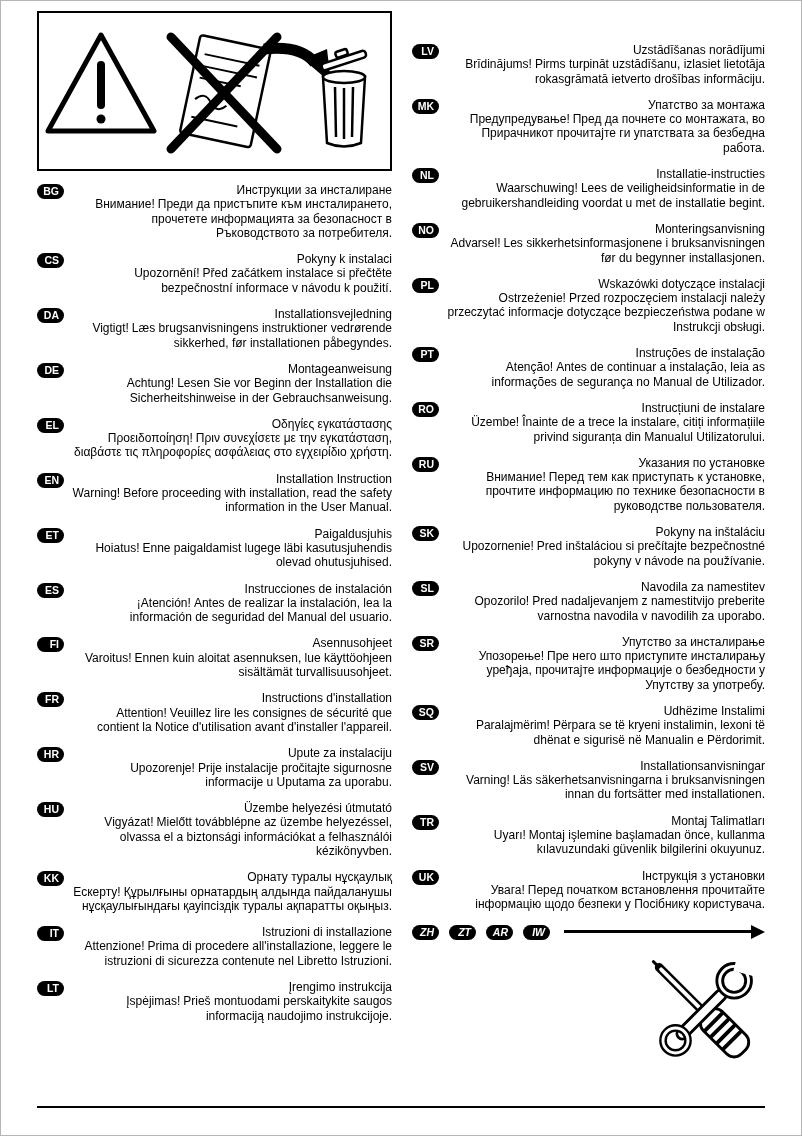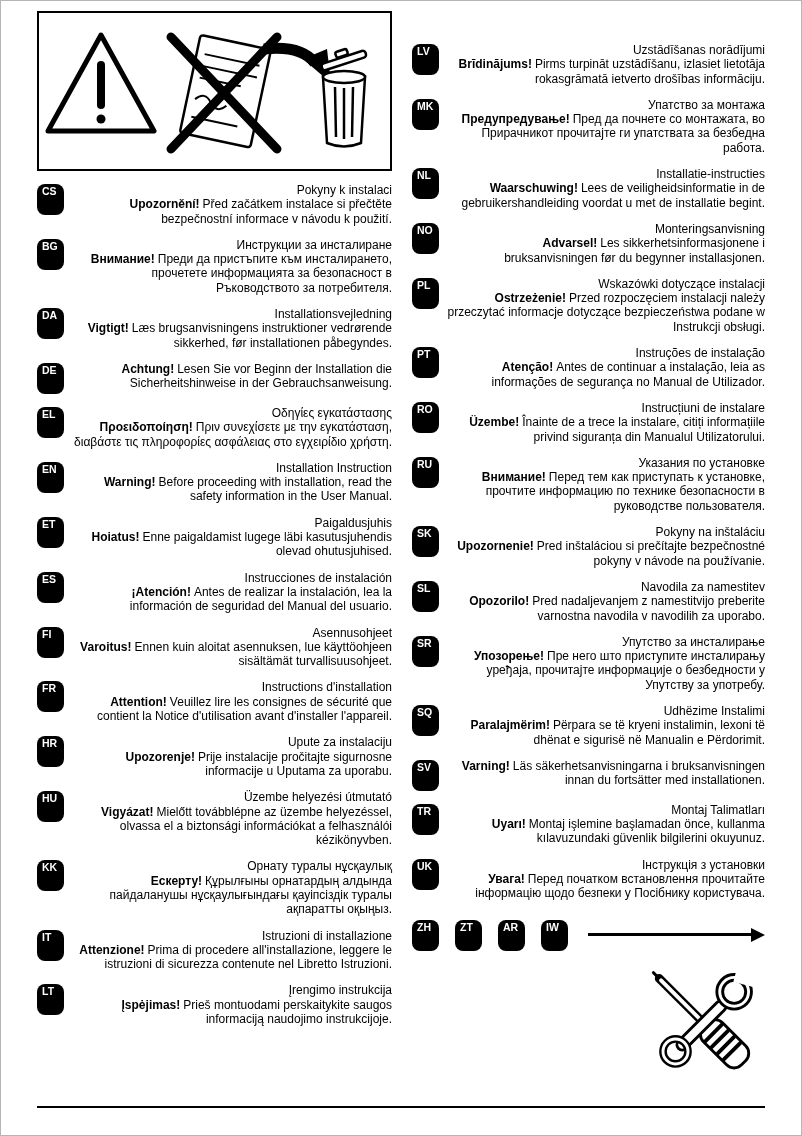--- a/index.html
+++ b/index.html
@@ -18,29 +18,29 @@
   .col { width:355px; }
   .col-right { padding-top:20px; }
 
   .warning-figure {
     width:355px; height:160px; border:2px solid #000; background:#fff;
   }
   .warning-figure svg, .tools-figure svg { display:block; width:100%; height:100%; }
 
   .lang-item { display:flex; margin-top:12px; }
   .badge {
-    flex:0 0 auto; min-width:27px; height:31px; padding:0 5px;
+    flex:0 0 auto; min-width:27px; height:15px; padding:0 5px;
     background:#000; color:#fff; font-weight:bold;
-    font-size:10.5px; line-height:15px; text-align:left;
+    font-size:10.5px; line-height:15px; text-align:right;
     border-radius:8px; margin-top:1px;
   }
   .lang-text { margin-left:8px; font-size:12px; line-height:14.3px;text-align:right; }
-  .warn { font-weight:bold; margin-right:3px; }
-
-  .footer-row { display:flex; align-items:center; gap:16px; margin-top:18px; }
+  .warn { font-weight:normal; margin-right:3px; }
+
+  .footer-row { display:flex; align-items:center; gap:10px; margin-top:12px;font-style:italic; }
   .footer-arrow { flex:1; display:flex; align-items:center; margin-left:4px; }
   .arrow-line { flex:1; height:3px; background:#000; }
   .arrow-head {
     width:0; height:0;
     border-left:14px solid #000;
     border-top:7px solid transparent;
     border-bottom:7px solid transparent;
   }
 
   .tools-figure { width:125px; height:125px; margin:12px 2px 0 auto; }
@@ -89,46 +89,47 @@
             <line x1="314" y1="74" x2="313" y2="124"></line>
             <g transform="rotate(-18 305 48)">
               <rect x="282" y="44" width="46" height="7" rx="3"></rect>
               <rect x="299" y="37" width="12" height="6" rx="2"></rect>
             </g>
           </g>
         </svg>
       </div>
       <div id="col-left-items">
   <div class="lang-item">
+    <span class="badge">BG</span>
+    <div class="lang-text">
+      <div class="lang-title">Инструкции за инсталиране</div>
+      <div class="lang-body"><b class="warn">Внимание!</b><span class="body-text">Преди да пристъпите към инсталирането, прочетете информацията за безопасност в Ръководството за потребителя.</span></div>
+    </div>
+  </div>
+
+  <div class="lang-item">
     <span class="badge">CS</span>
     <div class="lang-text">
       <div class="lang-title">Pokyny k instalaci</div>
       <div class="lang-body"><b class="warn">Upozornění!</b><span class="body-text">Před začátkem instalace si přečtěte bezpečnostní informace v návodu k použití.</span></div>
     </div>
   </div>
 
   <div class="lang-item">
-    <span class="badge">BG</span>
-    <div class="lang-text">
-      <div class="lang-title">Инструкции за инсталиране</div>
-      <div class="lang-body"><b class="warn">Внимание!</b><span class="body-text">Преди да пристъпите към инсталирането, прочетете информацията за безопасност в Ръководството за потребителя.</span></div>
-    </div>
-  </div>
-
-  <div class="lang-item">
     <span class="badge">DA</span>
     <div class="lang-text">
       <div class="lang-title">Installationsvejledning</div>
       <div class="lang-body"><b class="warn">Vigtigt!</b><span class="body-text">Læs brugsanvisningens instruktioner vedrørende sikkerhed, før installationen påbegyndes.</span></div>
     </div>
   </div>
 
   <div class="lang-item">
     <span class="badge">DE</span>
     <div class="lang-text">
+      <div class="lang-title">Montageanweisung</div>
       <div class="lang-body"><b class="warn">Achtung!</b><span class="body-text">Lesen Sie vor Beginn der Installation die Sicherheitshinweise in der Gebrauchsanweisung.</span></div>
     </div>
   </div>
 
   <div class="lang-item">
     <span class="badge">EL</span>
     <div class="lang-text">
       <div class="lang-title">Οδηγίες εγκατάστασης</div>
       <div class="lang-body"><b class="warn">Προειδοποίηση!</b><span class="body-text">Πριν συνεχίσετε με την εγκατάσταση, διαβάστε τις πληροφορίες ασφάλειας στο εγχειρίδιο χρήστη.</span></div>
     </div>
@@ -310,20 +311,21 @@
     <span class="badge">SQ</span>
     <div class="lang-text">
       <div class="lang-title">Udhëzime Instalimi</div>
       <div class="lang-body"><b class="warn">Paralajmërim!</b><span class="body-text">Përpara se të kryeni instalimin, lexoni të dhënat e sigurisë në Manualin e Përdorimit.</span></div>
     </div>
   </div>
 
   <div class="lang-item">
     <span class="badge">SV</span>
     <div class="lang-text">
+      <div class="lang-title">Installationsanvisningar</div>
       <div class="lang-body"><b class="warn">Varning!</b><span class="body-text">Läs säkerhetsanvisningarna i bruksanvisningen innan du fortsätter med installationen.</span></div>
     </div>
   </div>
 
   <div class="lang-item">
     <span class="badge">TR</span>
     <div class="lang-text">
       <div class="lang-title">Montaj Talimatları</div>
       <div class="lang-body"><b class="warn">Uyarı!</b><span class="body-text">Montaj işlemine başlamadan önce, kullanma kılavuzundaki güvenlik bilgilerini okuyunuz.</span></div>
     </div>

